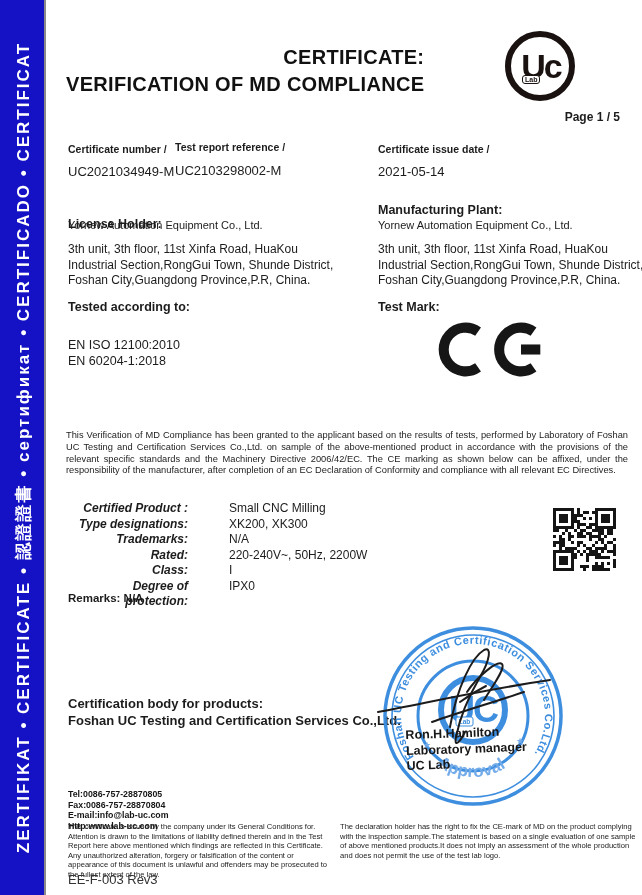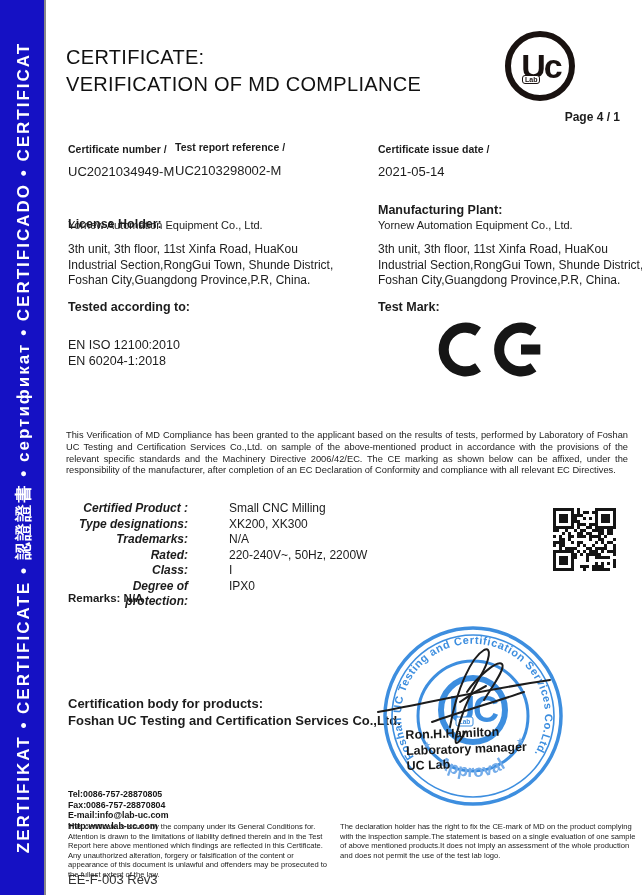--- a/index.html
+++ b/index.html
@@ -17,21 +17,21 @@
   }
   .sidebar-text {
     position:absolute; top:0; left:0; width:895px; height:46px;
     transform-origin:0 0; transform:rotate(-90deg) translateX(-895px);
     display:flex; align-items:center; justify-content:center;
     color:#ffffff; font-weight:bold; font-size:17px; letter-spacing:2px;
     white-space:nowrap;
   }
 
   
-  .title { left:66px; top:44px; font-size:20px; font-weight:normal; line-height:27px; letter-spacing:.3px; color:#111; }
+  .title { left:66px; top:44px; font-size:20px; font-weight:bold; line-height:27px; letter-spacing:.3px; color:#111;text-align:right; }
   .uc-logo {
     left:505px; top:31px; width:70px; height:70px; border:6px solid #191210;
     border-radius:50%; display:flex; align-items:center; justify-content:center;
   }
   .uc-logo .uc-txt { font-size:34px; font-weight:bold; color:#191210; letter-spacing:-2px; line-height:1; padding-left:2px; }
   .uc-logo .lab-badge {
     position:absolute; left:11px; top:38px; font-size:7px; font-weight:bold;
     border:1px solid #191210; border-radius:3px; padding:0 2px; background:#fff; color:#191210;
   }
   .page-label { left:460px; top:110px; width:160px; text-align:right; font-size:12px; font-weight:bold; }
@@ -94,21 +94,21 @@
 <div class="abs title">
   <div>CERTIFICATE:</div>
   <div>VERIFICATION OF MD COMPLIANCE</div>
 </div>
 
 <div class="abs uc-logo">
   <span class="uc-txt">Uc</span>
   <span class="lab-badge">Lab</span>
 </div>
 
-<div class="abs page-label">Page  4 / 1</div>
+<div class="abs page-label">Page  1 / 5</div>
 
 <div class="abs meta-label col1" style="top:143px;">Certificate number /</div>
 <div class="abs meta-label col2" style="top:141px;">Test report reference /</div>
 <div class="abs meta-label col3" style="top:143px;">Certificate issue date /</div>
 <div class="abs meta-value col1" style="top:164px;">UC2021034949-M</div>
 <div class="abs meta-value col2" style="top:163px;">UC2103298002-M</div>
 <div class="abs meta-value col3" style="top:164px;">2021-05-14</div>
 
 <div class="abs party-label col1" style="top:217px;">License Holder:</div>
 <div class="abs party-name col1" style="top:219px;">Yornew Automation Equipment Co., Ltd.</div>

